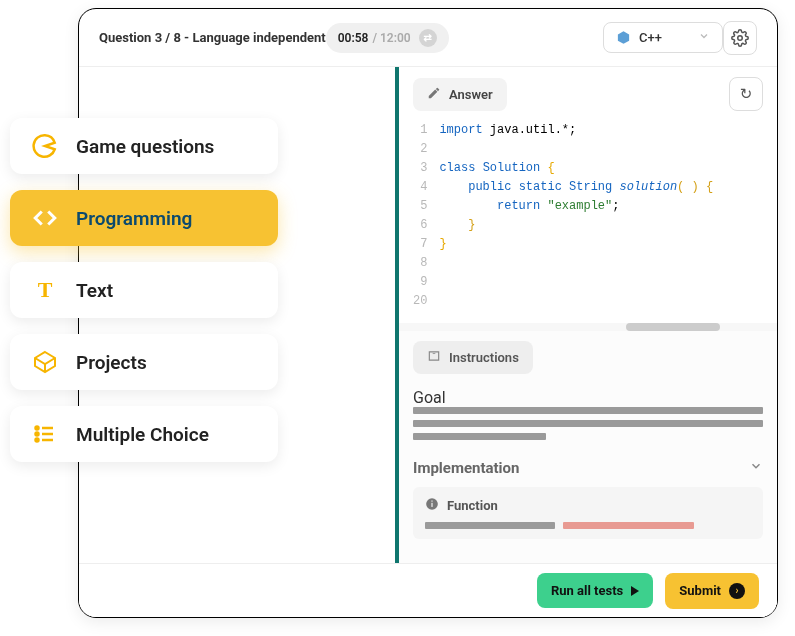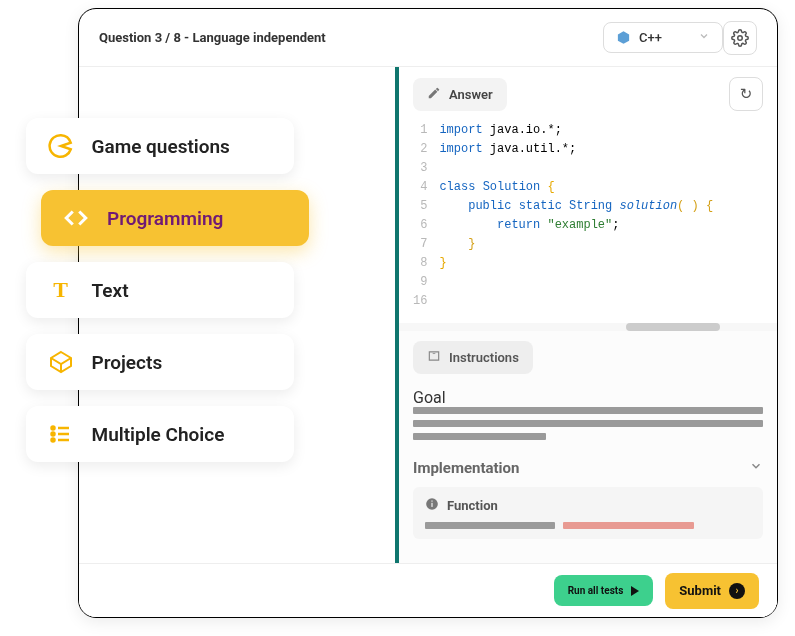--- a/index.html
+++ b/index.html
@@ -241,21 +241,21 @@
   display: flex;
   align-items: center;
   justify-content: flex-end;
   gap: 12px;
   padding: 0 18px;
 }
 .btn-run {
   background: #3dd08d;
   color: #111;
   font-weight: 700;
-  font-size: 10px;
+  font-size: 13px;
   padding: 10px 14px;
   border-radius: 8px;
   display: flex;
   align-items: center;
   gap: 8px;
 }
 .btn-submit {
   background: #f7c232;
   color: #111;
   font-weight: 700;
@@ -302,41 +302,45 @@
   display: flex;
   align-items: center;
   gap: 18px;
   font-size: 19px;
   font-weight: 600;
   color: #222;
   min-width: 268px;
 }
 .pill.active {
   background: #f7c232;
-  color: #701a75;
+  color: #0c4a6e;
   box-shadow: 0 6px 18px rgba(247,194,50,0.4);
-  margin-left: 31px;
 }
 .pill .picon {
   width: 26px;
   height: 26px;
   display: flex;
   align-items: center;
   justify-content: center;
   color: #f7b500;
   font-weight: 700;
 }
 .pill.active .picon { color: #fff; }
 </style>
 </head>
 <body>
 
 <div class="app-window">
   <div class="topbar">
     <div class="breadcrumb">Question 3 / 8 - Language independent</div>
+    <div class="timer-pill">
+      <span class="timer-elapsed">00:58</span>
+      <span class="timer-total">/ 12:00</span>
+      <span class="timer-swap">⇄</span>
+    </div>
     <div class="spacer"></div>
     <div class="lang-select">
       <span class="lang-logo">
         <svg viewBox="0 0 24 24" width="15" height="15">
             <polygon points="12,2 21,7 21,17 12,22 3,17 3,7" fill="#5c9fd6"></polygon>
           </svg>
       </span>
       <span>C++</span>
       <span class="chev">
         <svg width="12" height="12" viewBox="0 0 24 24" fill="none" stroke="currentColor" stroke-width="2.5">
@@ -374,24 +378,23 @@
         <div class="gutter">
           <div>1</div>
             <div>2</div>
             <div>3</div>
             <div>4</div>
             <div>5</div>
             <div>6</div>
             <div>7</div>
             <div>8</div>
             <div>9</div>
-            <div>16</div>
+            <div>20</div>
         </div>
         <div class="code-lines">
-          <div><span class="kw">import</span> java.io.*;</div>
           <div><span class="kw">import</span> java.util.*;</div>
           <div></div>
           <div><span class="kw">class</span> <span class="cls">Solution</span> <span class="br-o">{</span></div>
           <div>    <span class="kw">public static</span> <span class="cls">String</span> <span class="fn">solution</span><span class="br-y">(</span> <span class="br-y">)</span> <span class="br-y">{</span></div>
           <div>        <span class="kw">return</span> <span class="str">"example"</span>;</div>
           <div>    <span class="br-y">}</span></div>
           <div><span class="br-o">}</span></div>
           <div></div>
         </div>
       </div>

